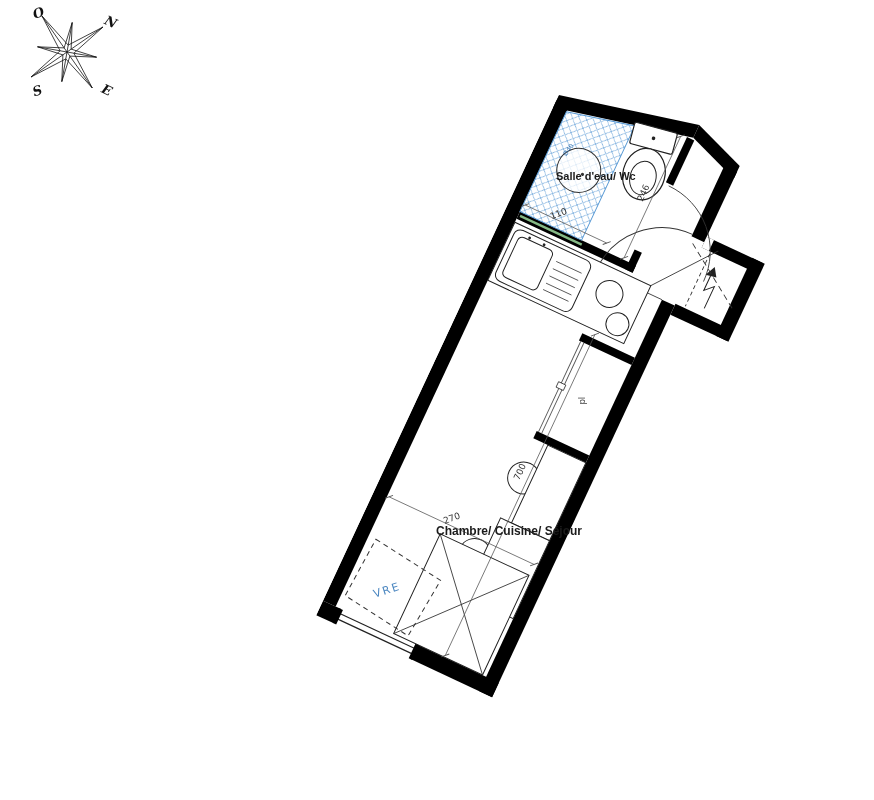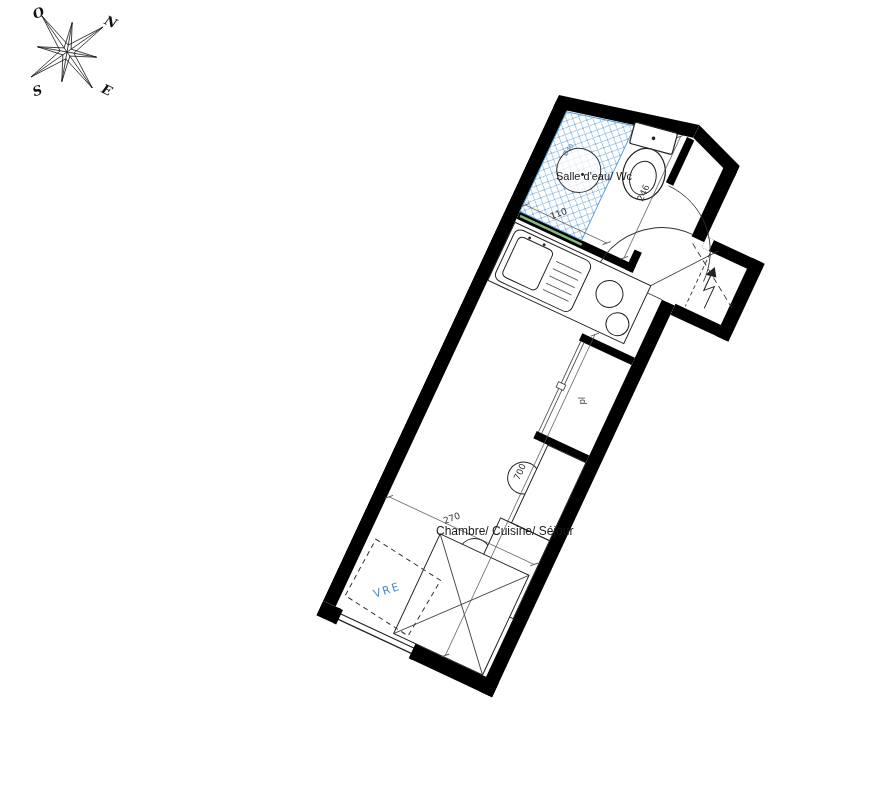--- a/index.html
+++ b/index.html
@@ -2,21 +2,21 @@
 <html><head>
 <meta charset="utf-8">
 <style>
   html,body{margin:0;padding:0;background:#fff;width:874px;height:800px;overflow:hidden;
             font-family:"Liberation Sans",sans-serif;}
   #stage{position:relative;width:874px;height:800px;background:#fff;}
   #compass{position:absolute;left:10px;top:0px;}
   .compass-letter{font-family:"DejaVu Serif",serif;font-style:italic;font-weight:600;font-size:13px;fill:#111;}
   #plan-wrap{position:absolute;left:430px;top:90px;width:260px;height:620px;
              transform:rotate(25deg);transform-origin:50% 50%;}
-  .room-label{position:absolute;font-weight:normal;color:#1b1b1b;white-space:nowrap;}
+  .room-label{position:absolute;font-weight:bold;color:#1b1b1b;white-space:nowrap;}
   #bath-label{left:556px;top:170px;font-size:11px;}
   #main-label{left:436px;top:524px;font-size:12px;}
   .dim-text{font-size:9px;fill:#333;font-family:"DejaVu Sans",sans-serif;}
   .tiny-text{font-size:6.5px;fill:#3a76b0;font-family:"DejaVu Sans",sans-serif;}
   .pl-text{font-size:8.5px;fill:#444;font-family:"DejaVu Sans",sans-serif;}
   .vre-text{font-size:11px;letter-spacing:2px;fill:#4a86c0;font-family:"DejaVu Sans",sans-serif;}
 </style>
 </head>
 <body>
 

